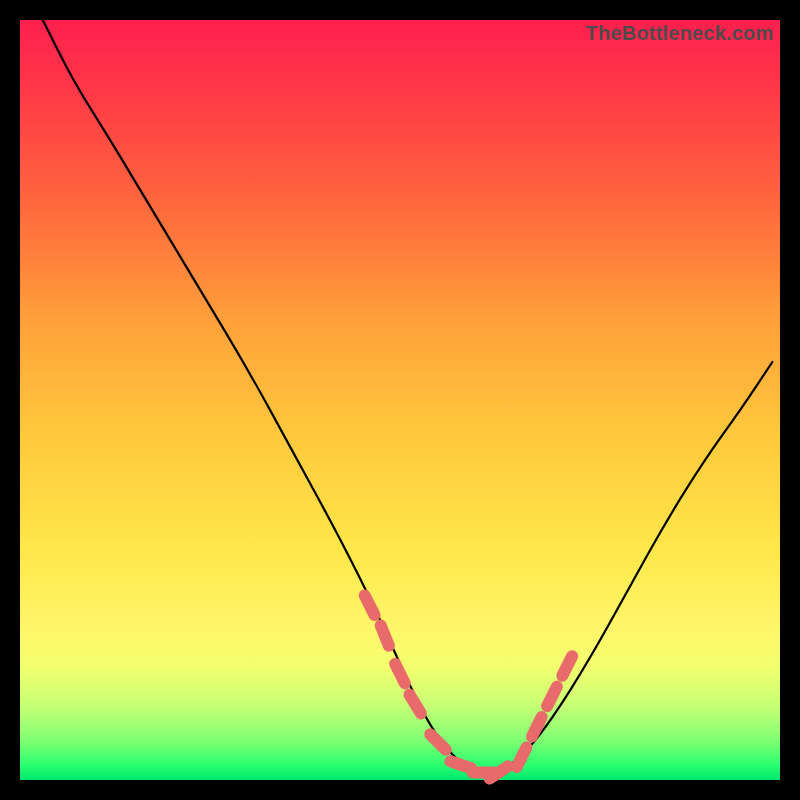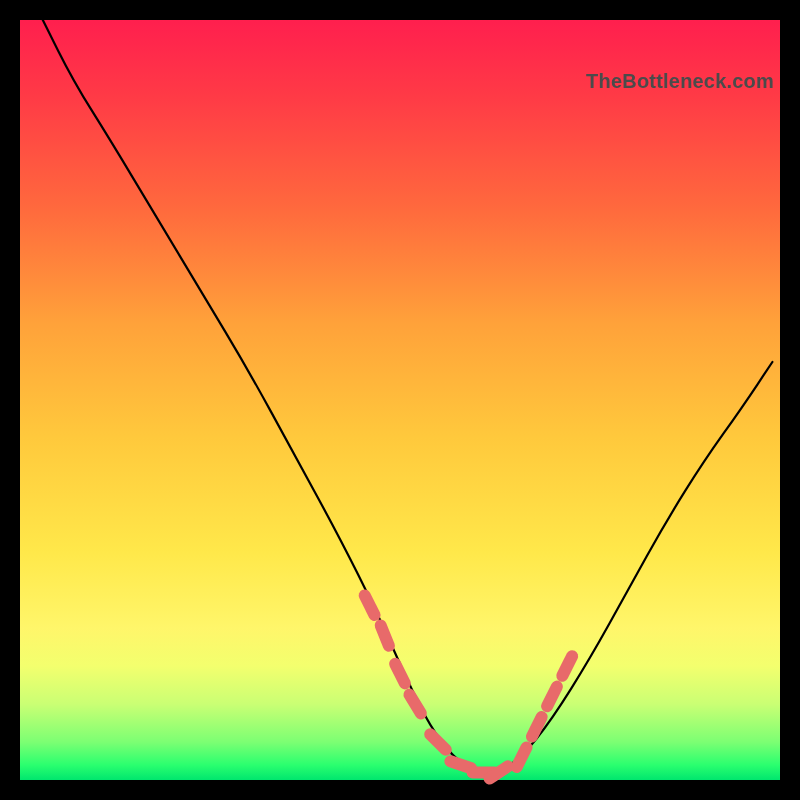--- a/index.html
+++ b/index.html
@@ -42,21 +42,20 @@
   }
   .watermark {
     position: absolute;
     top: 2px;
     right: 6px;
     color: #4b4b4b;
     font-size: 20px;
     font-weight: 600;
     letter-spacing: 0.2px;
     user-select: none;
-    margin-top: 48px;
   }
   svg.curve {
     position: absolute;
     left: 0;
     top: 0;
     width: 760px;
     height: 760px;
     overflow: visible;
   }
 </style>

